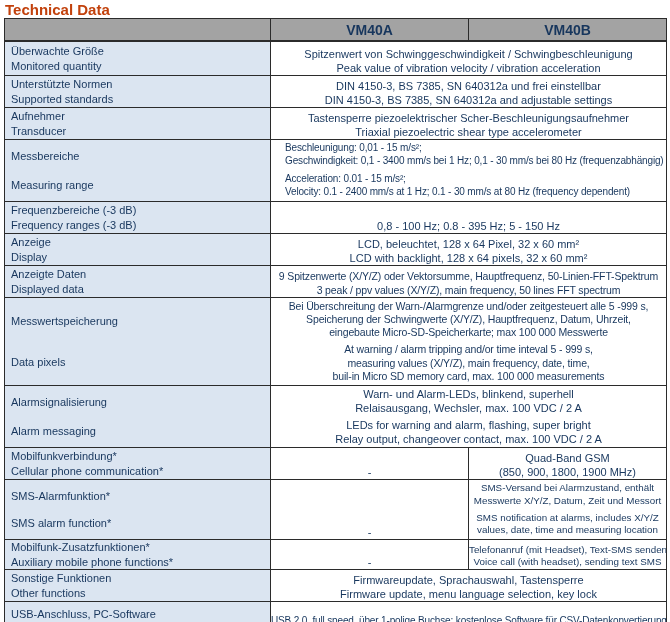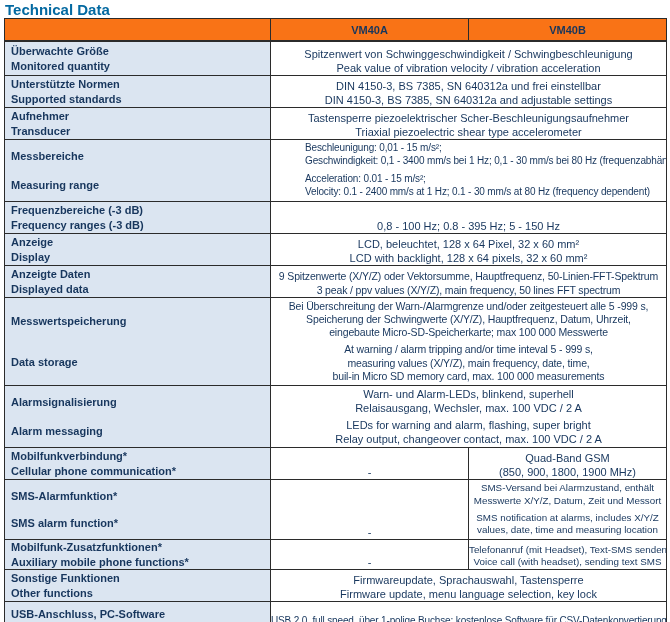--- a/index.html
+++ b/index.html
@@ -4,50 +4,50 @@
 <style>
   html,body{margin:0;padding:0;}
   body{
     width:670px;height:622px;overflow:hidden;position:relative;
     background:#ffffff;
     font-family:"Liberation Sans", sans-serif;
     color:#17365d;
   }
   .page-title{
     position:absolute;left:5px;top:1px;
-    font-size:15px;font-weight:bold;color:#0369a1;letter-spacing:0;
+    font-size:15px;font-weight:bold;color:#c2410c;letter-spacing:0;
   }
   .tbl{
     position:absolute;left:4px;top:18px;width:661px;
     border:1px solid #2b2b2b;background:#fff;
   }
   .row{
     display:grid;grid-template-columns:266px 198px 1fr;
     box-sizing:border-box;border-top:1px solid #2b2b2b;
   }
   .row:first-child{border-top:none;}
   .row.hdr{border-bottom:1px solid #2b2b2b;}
   .cell{
     box-sizing:border-box;display:flex;flex-direction:column;
     justify-content:center;overflow:hidden;min-width:0;
   }
   .rb{border-right:1px solid #2b2b2b;}
   .span2{grid-column:2/4;}
   .label{
     background:#dbe5f1;padding:2px 4px 2px 6px;
-    font-weight:bold;font-size:11px;line-height:1.3;
+    font-weight:normal;font-size:11px;line-height:1.3;
   }
   .label.split{justify-content:space-around;}
   .hdrcell{
-    background:#f97316;font-weight:bold;font-size:11px;
+    background:#a3a3a3;font-weight:bold;font-size:14px;
     align-items:center;
   }
   .value{font-size:11px;line-height:1.28;text-align:center;justify-content:flex-end;}
   .value.paras{justify-content:space-around;}
-  .value.left{text-align:left;padding-left:14px;margin-left:20px;}
+  .value.left{text-align:left;padding-left:14px;}
   .vline{white-space:nowrap;}
   .para{padding:1px 0;}
   .small{font-size:10.5px;}
   .xsmall{font-size:10px;}
   .bsmall{font-size:9.8px;}
   .tight{letter-spacing:-0.15px;}
   .dash{font-size:11px;text-align:center;}
 </style>
 </head>
 <body>
@@ -140,21 +140,21 @@
     </div>
     <div class="cell value span2 small tight">
       <div class="vline">9 Spitzenwerte (X/Y/Z) oder Vektorsumme, Hauptfrequenz, 50-Linien-FFT-Spektrum</div>
       <div class="vline">3 peak / ppv values (X/Y/Z), main frequency, 50 lines FFT spectrum</div>
     </div>
   </div>
 
   <div class="row" style="height:88px">
     <div class="cell label split rb">
       <div>Messwertspeicherung</div>
-      <div>Data storage</div>
+      <div>Data pixels</div>
     </div>
     <div class="cell value paras span2 small tight">
       <div class="para">
         <div class="vline">Bei Überschreitung der Warn-/Alarmgrenze und/oder zeitgesteuert alle 5 -999 s,</div>
         <div class="vline">Speicherung der Schwingwerte (X/Y/Z), Hauptfrequenz, Datum, Uhrzeit,</div>
         <div class="vline">eingebaute Micro-SD-Speicherkarte; max 100 000 Messwerte</div>
       </div>
       <div class="para">
         <div class="vline">At warning / alarm tripping and/or time inteval 5 - 999 s,</div>
         <div class="vline">measuring values (X/Y/Z), main frequency, date, time,</div>

